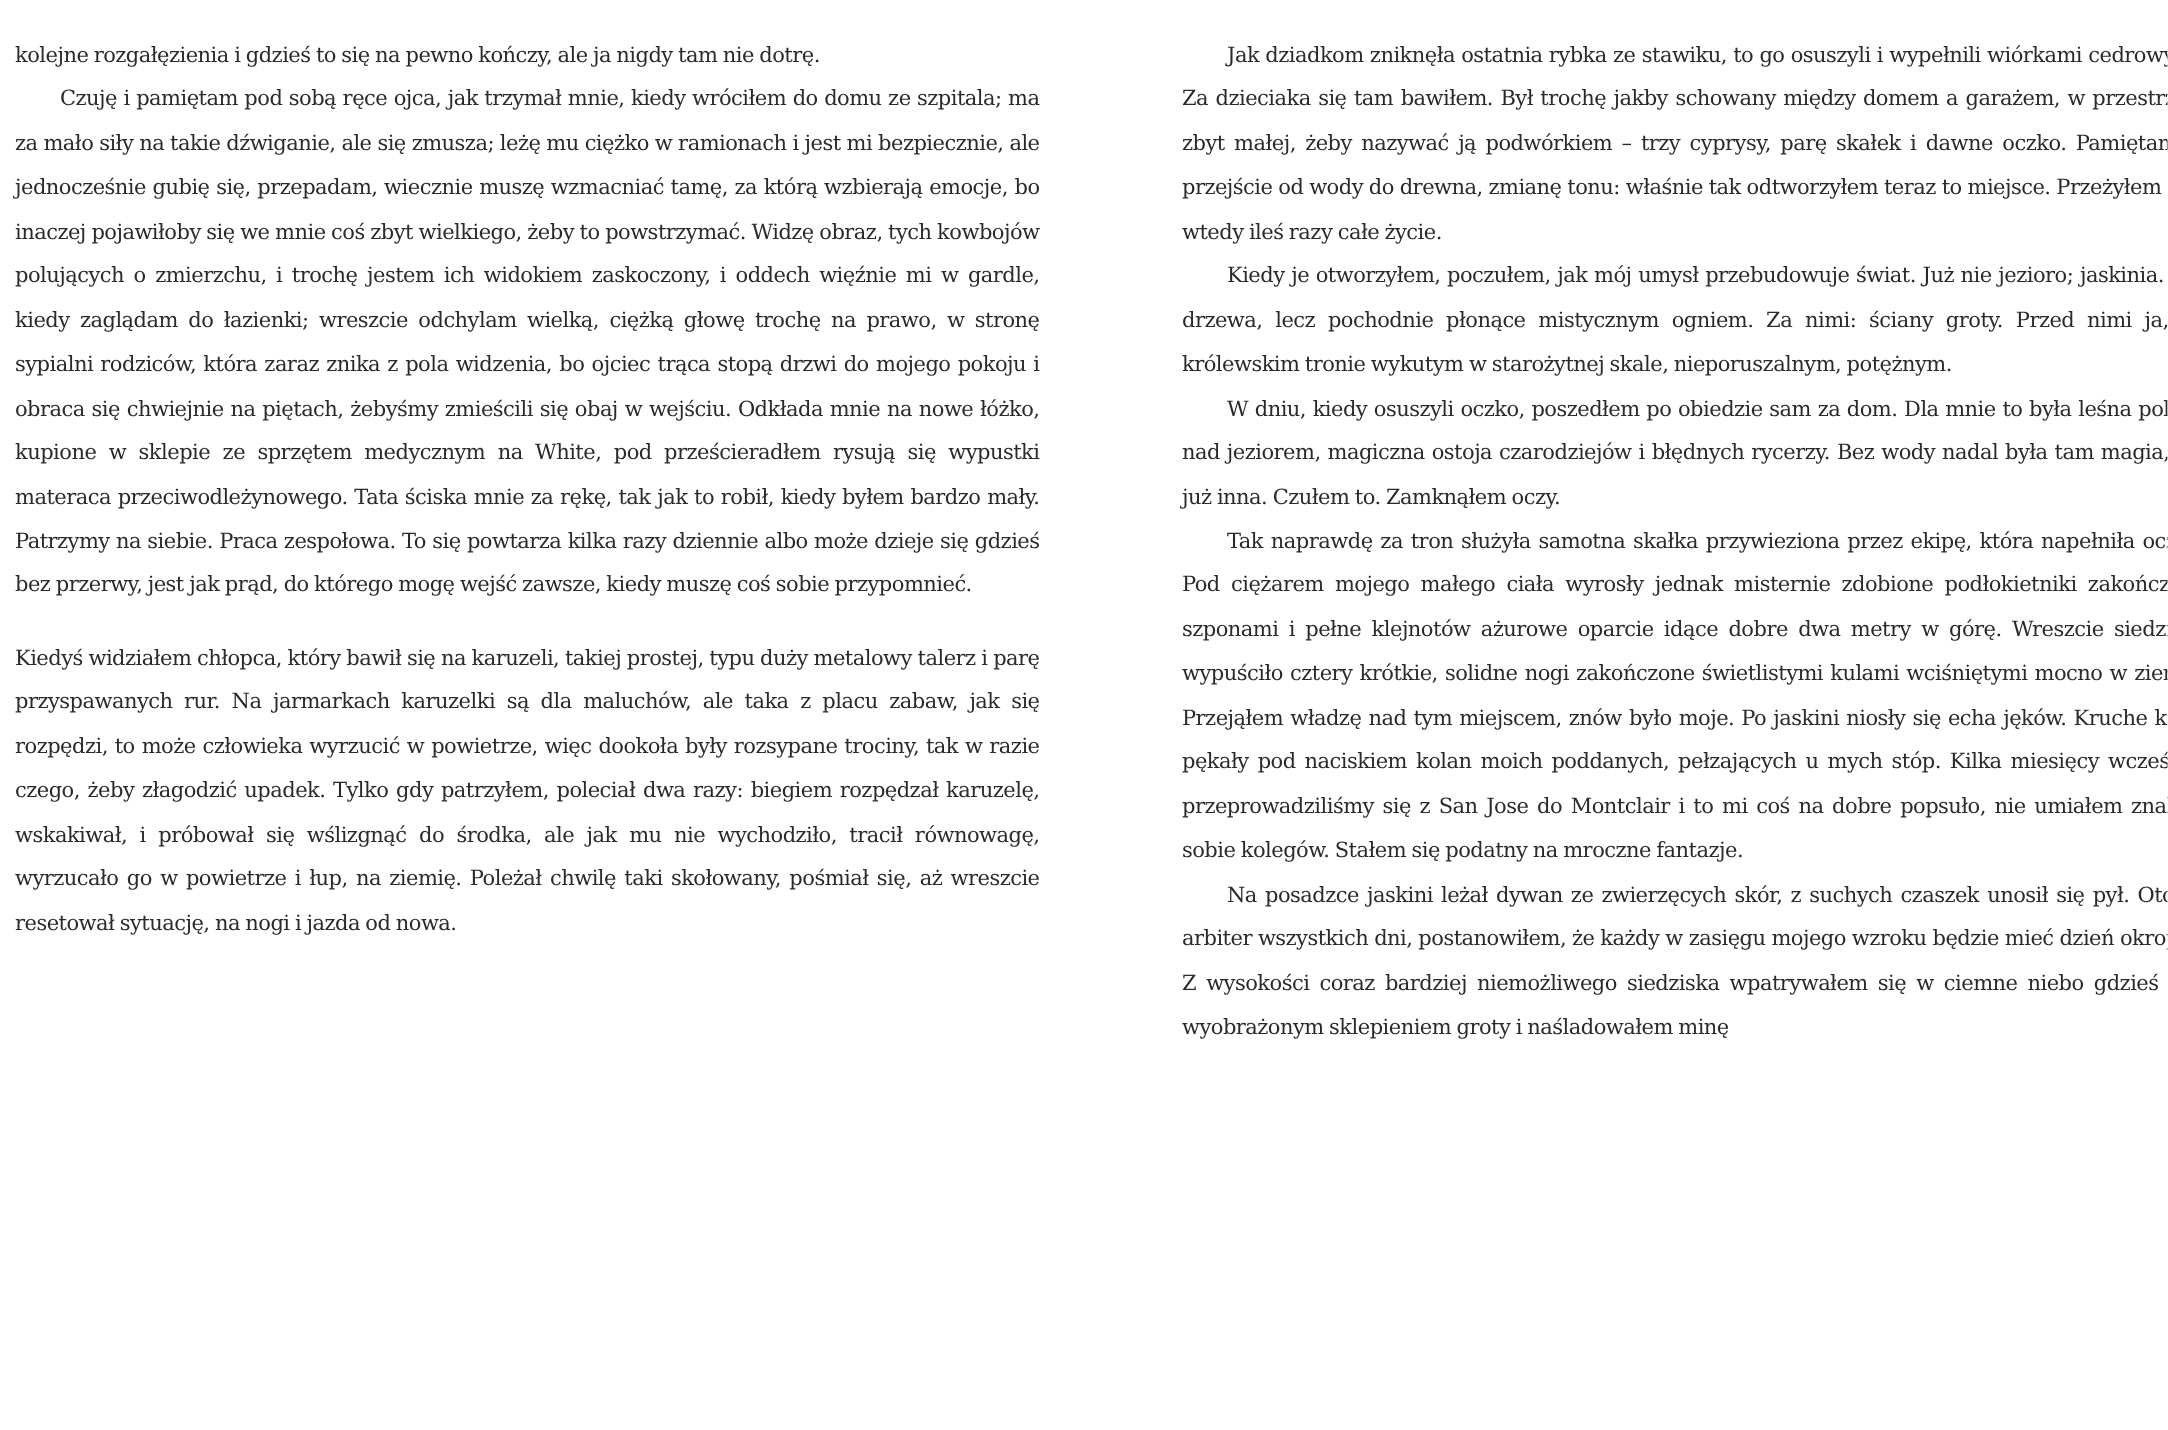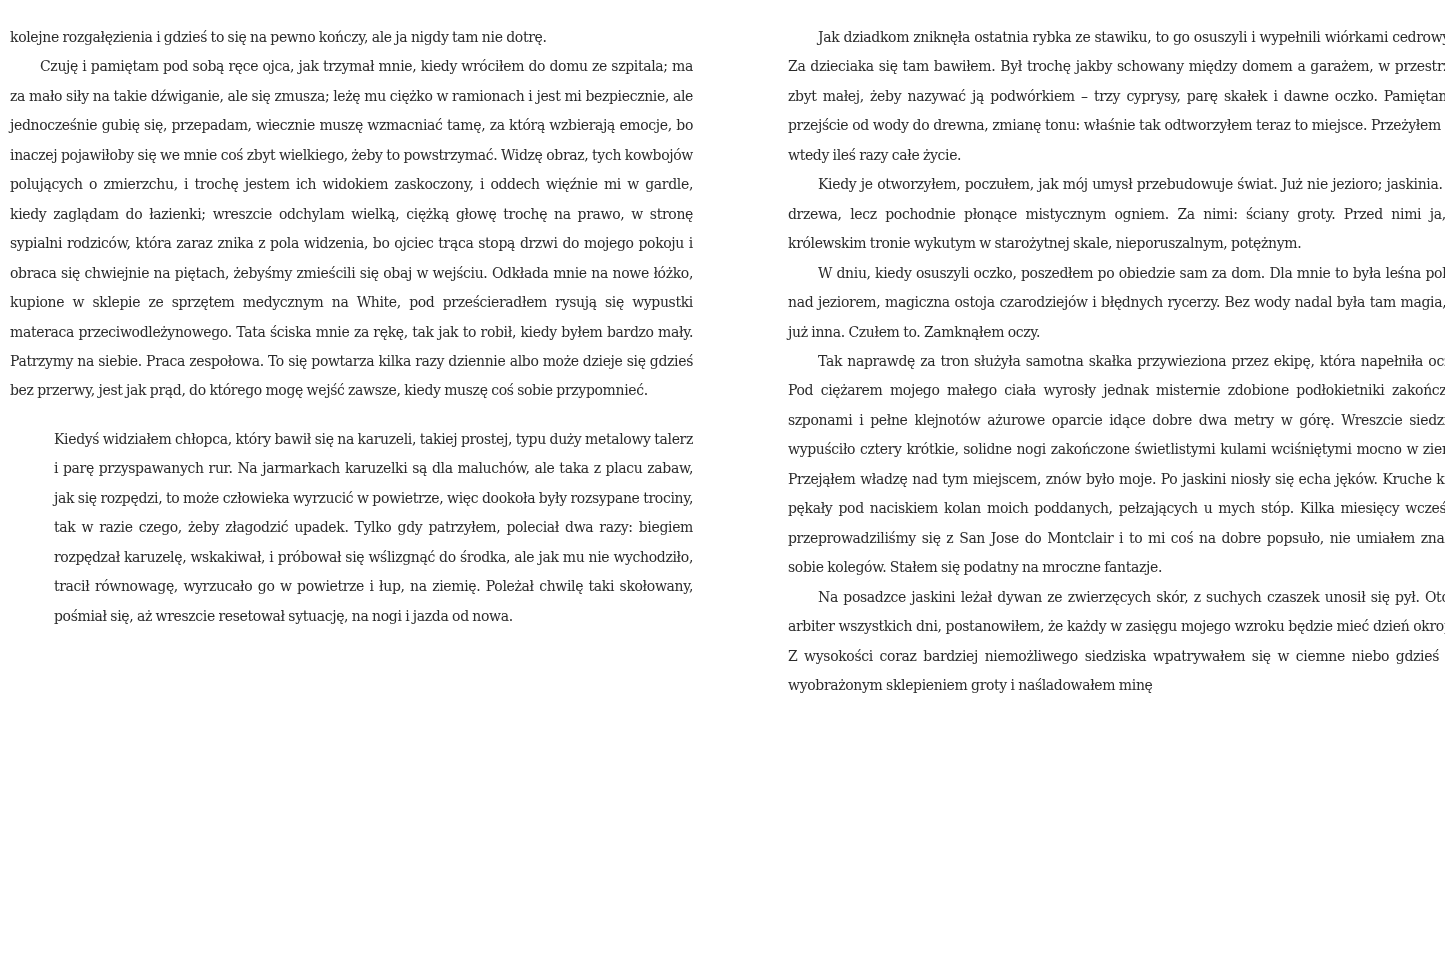--- a/index.html
+++ b/index.html
@@ -29,21 +29,20 @@
     .page-left { left: 10px; }
     .page-right { left: 743px; margin-left: 45px; }
     .page p {
       margin: 0;
       text-indent: 30px;
     }
     .page p.continued { text-indent: 0; }
     .page p.section-start {
       text-indent: 0;
       margin-top: 19px;
-      margin-left: 44px;
     }
   </style>
 </head>
 <body>
 
 <main>
   <section class="page page-left">
     <p class="continued">kolejne rozgałęzienia i gdzieś to się na pewno kończy, ale ja nigdy tam nie dotrę.</p>
     <p>Czuję i pamiętam pod sobą ręce ojca, jak trzymał mnie, kiedy wróciłem do domu ze szpitala; ma za mało siły na takie dźwiganie, ale się zmusza; leżę mu ciężko w ramionach i jest mi bezpiecznie, ale jednocześnie gubię się, przepadam, wiecznie muszę wzmacniać tamę, za którą wzbierają emocje, bo inaczej pojawiłoby się we mnie coś zbyt wielkiego, żeby to powstrzymać. Widzę obraz, tych kowbojów polujących o zmierzchu, i trochę jestem ich widokiem zaskoczony, i oddech więźnie mi w gardle, kiedy zaglądam do łazienki; wreszcie odchylam wielką, ciężką głowę trochę na prawo, w stronę sypialni rodziców, która zaraz znika z pola widzenia, bo ojciec trąca stopą drzwi do mojego pokoju i obraca się chwiejnie na piętach, żebyśmy zmieścili się obaj w wejściu. Odkłada mnie na nowe łóżko, kupione w sklepie ze sprzętem medycznym na White, pod prześcieradłem rysują się wypustki materaca przeciwodleżynowego. Tata ściska mnie za rękę, tak jak to robił, kiedy byłem bardzo mały. Patrzymy na siebie. Praca zespołowa. To się powtarza kilka razy dziennie albo może dzieje się gdzieś bez przerwy, jest jak prąd, do którego mogę wejść zawsze, kiedy muszę coś sobie przypomnieć.</p>
     <p class="section-start">Kiedyś widziałem chłopca, który bawił się na karuzeli, takiej prostej, typu duży metalowy talerz i parę przyspawanych rur. Na jarmarkach karuzelki są dla maluchów, ale taka z placu zabaw, jak się rozpędzi, to może człowieka wyrzucić w powietrze, więc dookoła były rozsypane trociny, tak w razie czego, żeby złagodzić upadek. Tylko gdy patrzyłem, poleciał dwa razy: biegiem rozpędzał karuzelę, wskakiwał, i próbował się wślizgnąć do środka, ale jak mu nie wychodziło, tracił równowagę, wyrzucało go w powietrze i łup, na ziemię. Poleżał chwilę taki skołowany, pośmiał się, aż wreszcie resetował sytuację, na nogi i jazda od nowa.</p>

